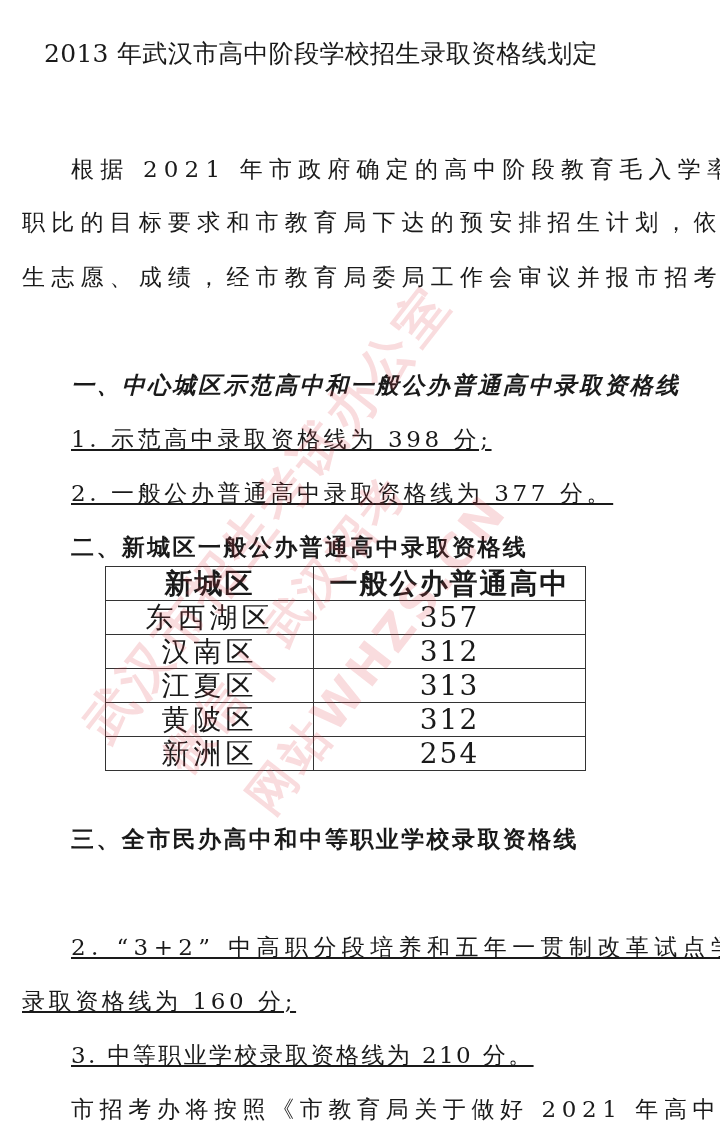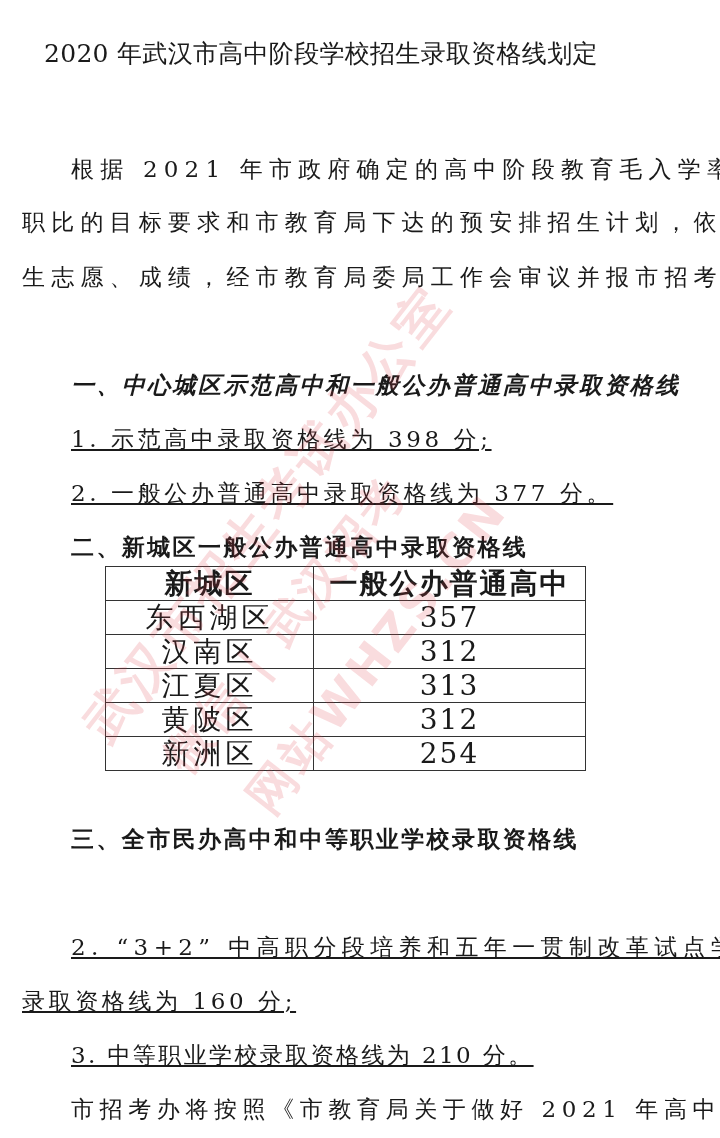--- a/index.html
+++ b/index.html
@@ -23,21 +23,21 @@
   .watermark { position: absolute; left: 0; top: 0; width: 720px; height: 1138px; pointer-events: none; overflow: hidden; }
   .wm { position: absolute; color: rgba(220, 60, 70, 0.18); font-weight: bold; font-size: 52px;
     white-space: nowrap; transform-origin: left center; transform: rotate(-52deg);
     font-family: "DejaVu Sans", "Liberation Sans", sans-serif; letter-spacing: 4px; }
 </style>
 </head>
 <body>
 
 <div class="page">
 
-  <div class="title">2020 年武汉市高中阶段学校招生录取资格线划定</div>
+  <div class="title">2013 年武汉市高中阶段学校招生录取资格线划定</div>
 
   <div class="line para" style="left:71px; top:154px;">根据 2021 年市政府确定的高中阶段教育毛入学率、普</div>
   <div class="line para" style="left:22px; top:207px;">职比的目标要求和市教育局下达的预安排招生计划，依据考</div>
   <div class="line para" style="left:22px; top:262px;">生志愿、成绩，经市教育局委局工作会审议并报市招考委同</div>
 
   <div class="line bold" style="left:71px; top:370px;font-style:italic;">一、中心城区示范高中和一般公办普通高中录取资格线</div>
   <div class="line item" style="left:71px; top:424px;">1.  示范高中录取资格线为 398 分;</div>
   <div class="line item" style="left:71px; top:478px;">2.  一般公办普通高中录取资格线为 377 分。</div>
 
   <div class="line bold" style="left:71px; top:532px;">二、新城区一般公办普通高中录取资格线</div>

